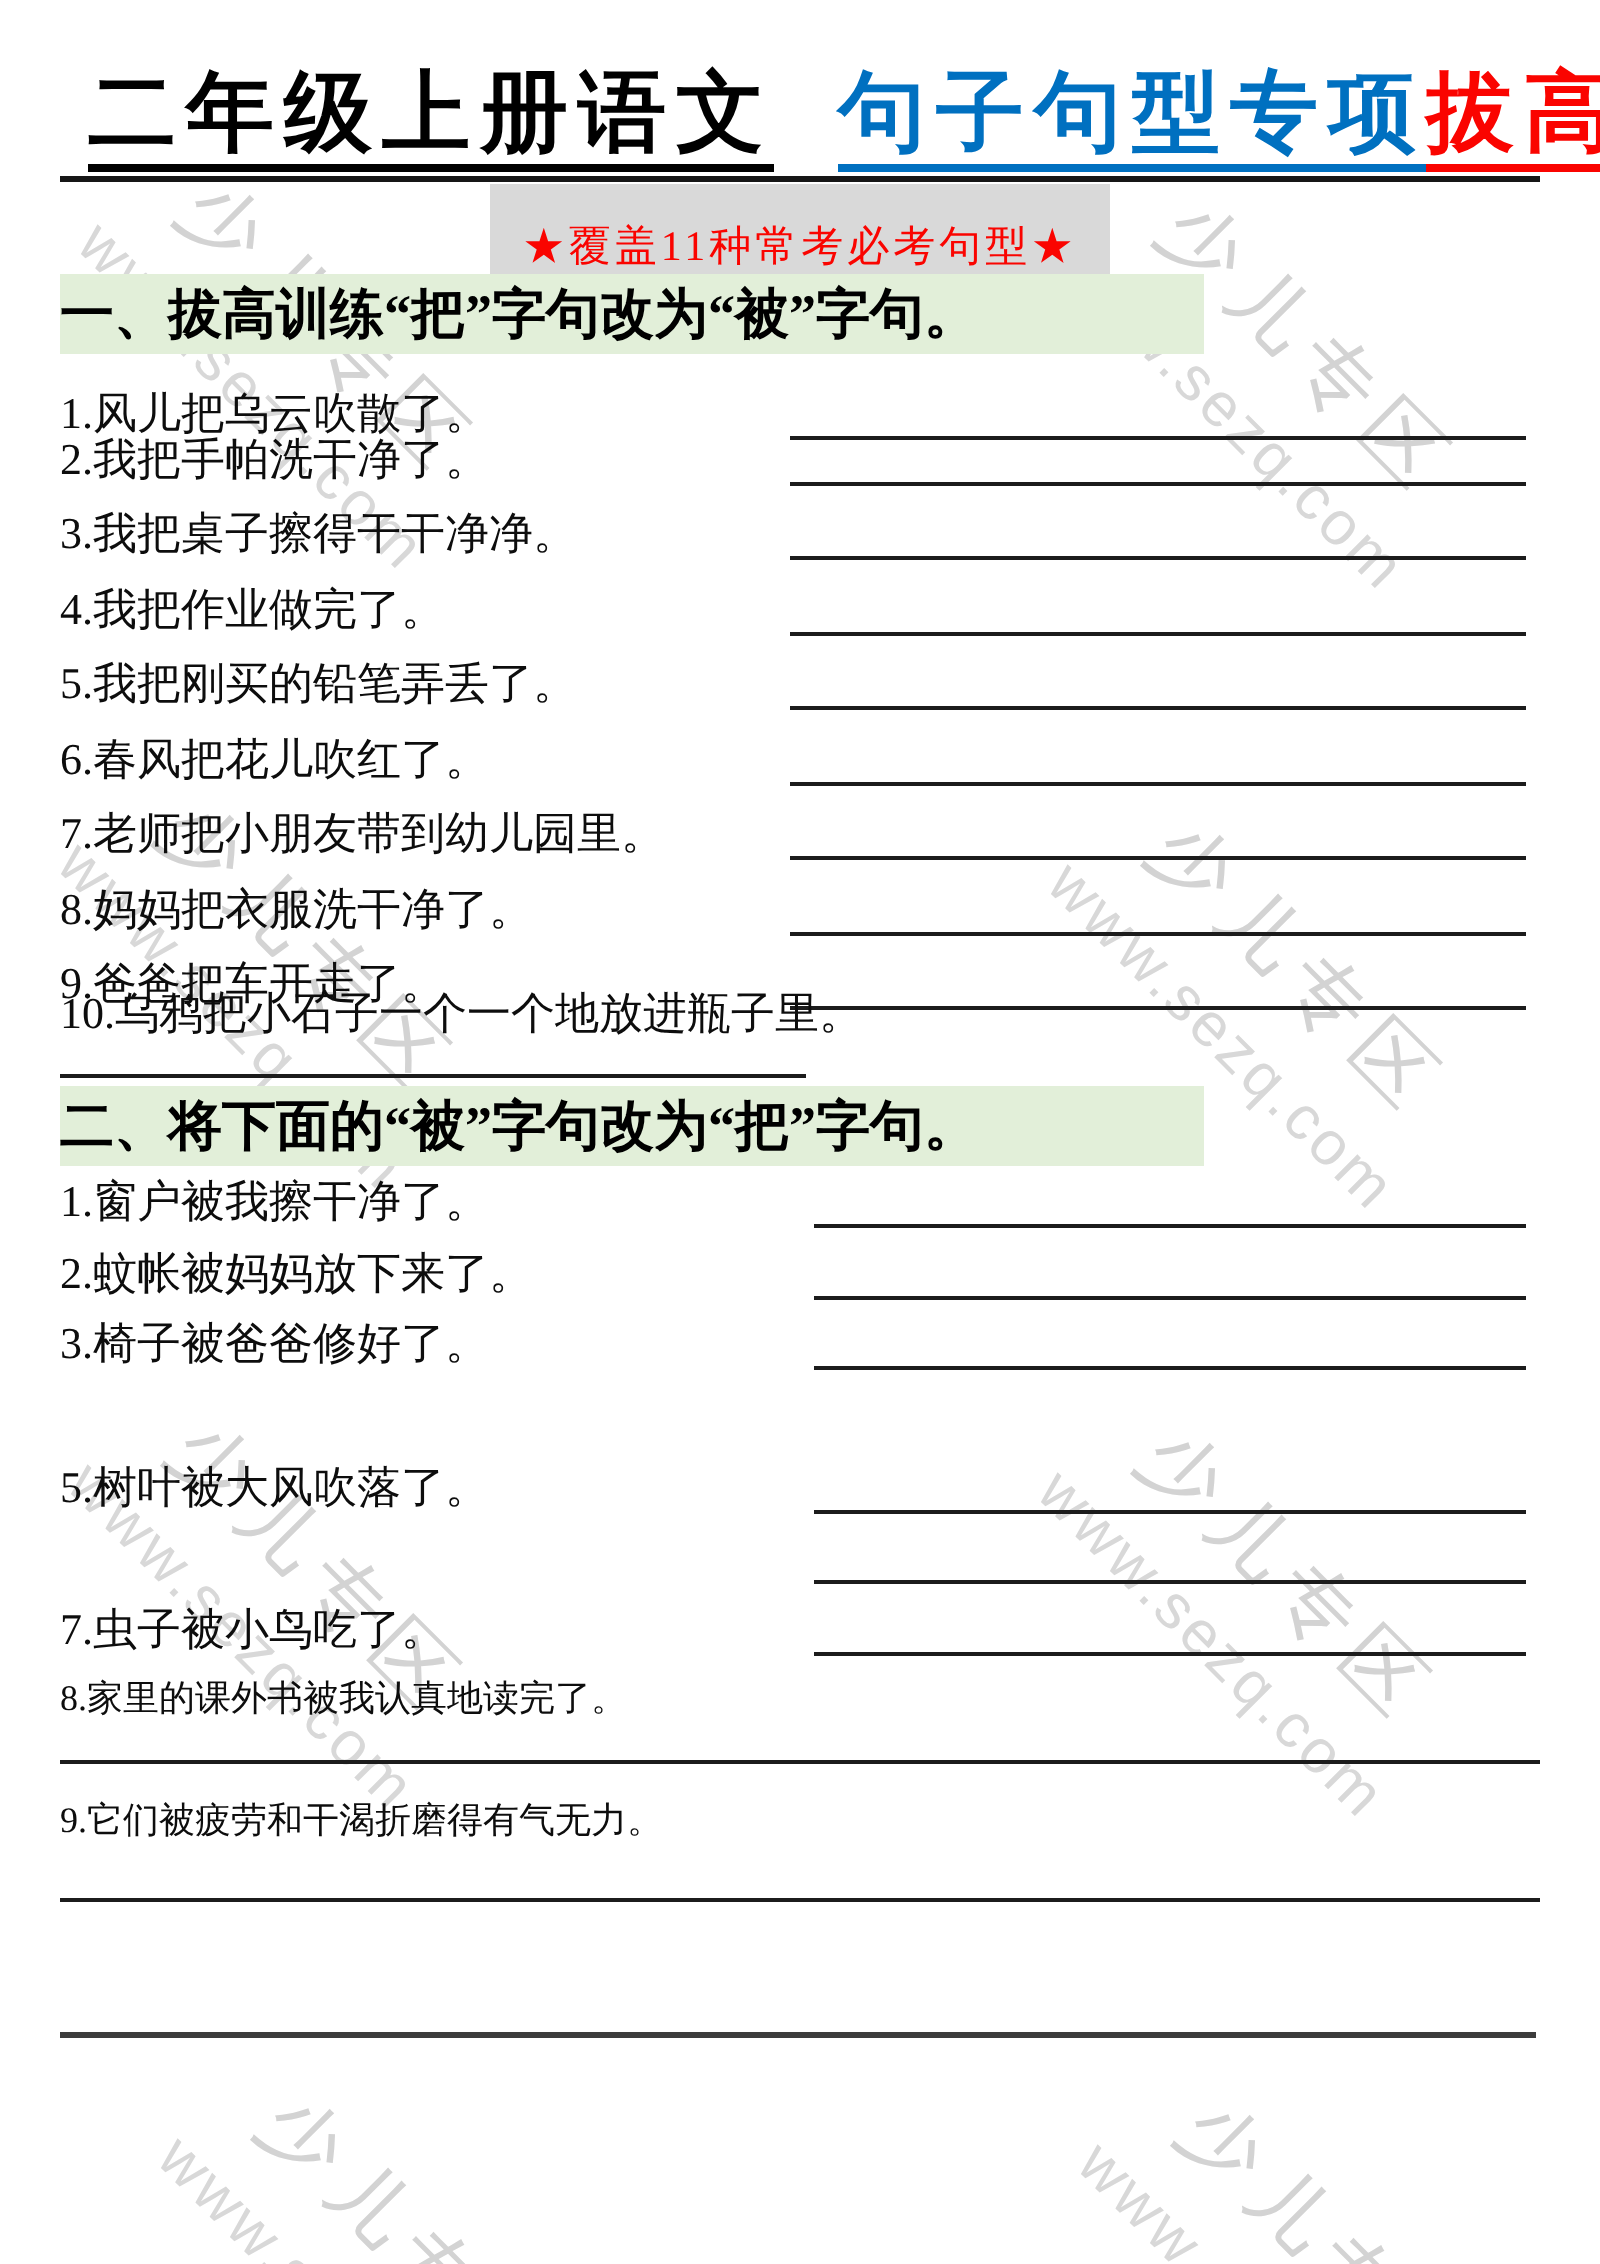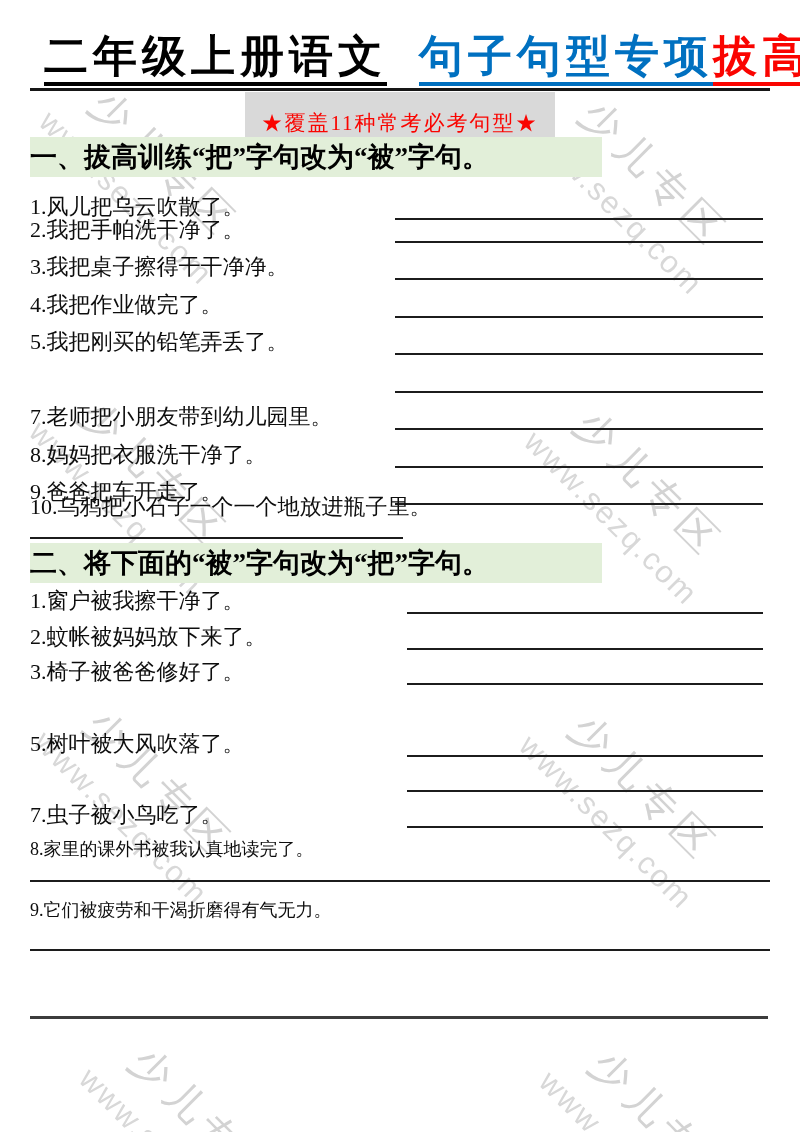--- a/index.html
+++ b/index.html
@@ -121,20 +121,21 @@
   </div>
   <div class="row row-s1" style="top:280px;">
     <span class="sentence">4.我把作业做完了。</span>
     <span class="blank blank-s1"></span>
   </div>
   <div class="row row-s1" style="top:317.5px;">
     <span class="sentence">5.我把刚买的铅笔弄丢了。</span>
     <span class="blank blank-s1"></span>
   </div>
   <div class="row row-s1" style="top:355px;">
+    <span class="sentence">6.春风把花儿吹红了。</span>
     <span class="blank blank-s1"></span>
   </div>
   <div class="row row-s1" style="top:392.5px;">
     <span class="sentence">7.老师把小朋友带到幼儿园里。</span>
     <span class="blank blank-s1"></span>
   </div>
   <div class="row row-s1" style="top:430px;">
     <span class="sentence">8.妈妈把衣服洗干净了。</span>
     <span class="blank blank-s1"></span>
   </div>

